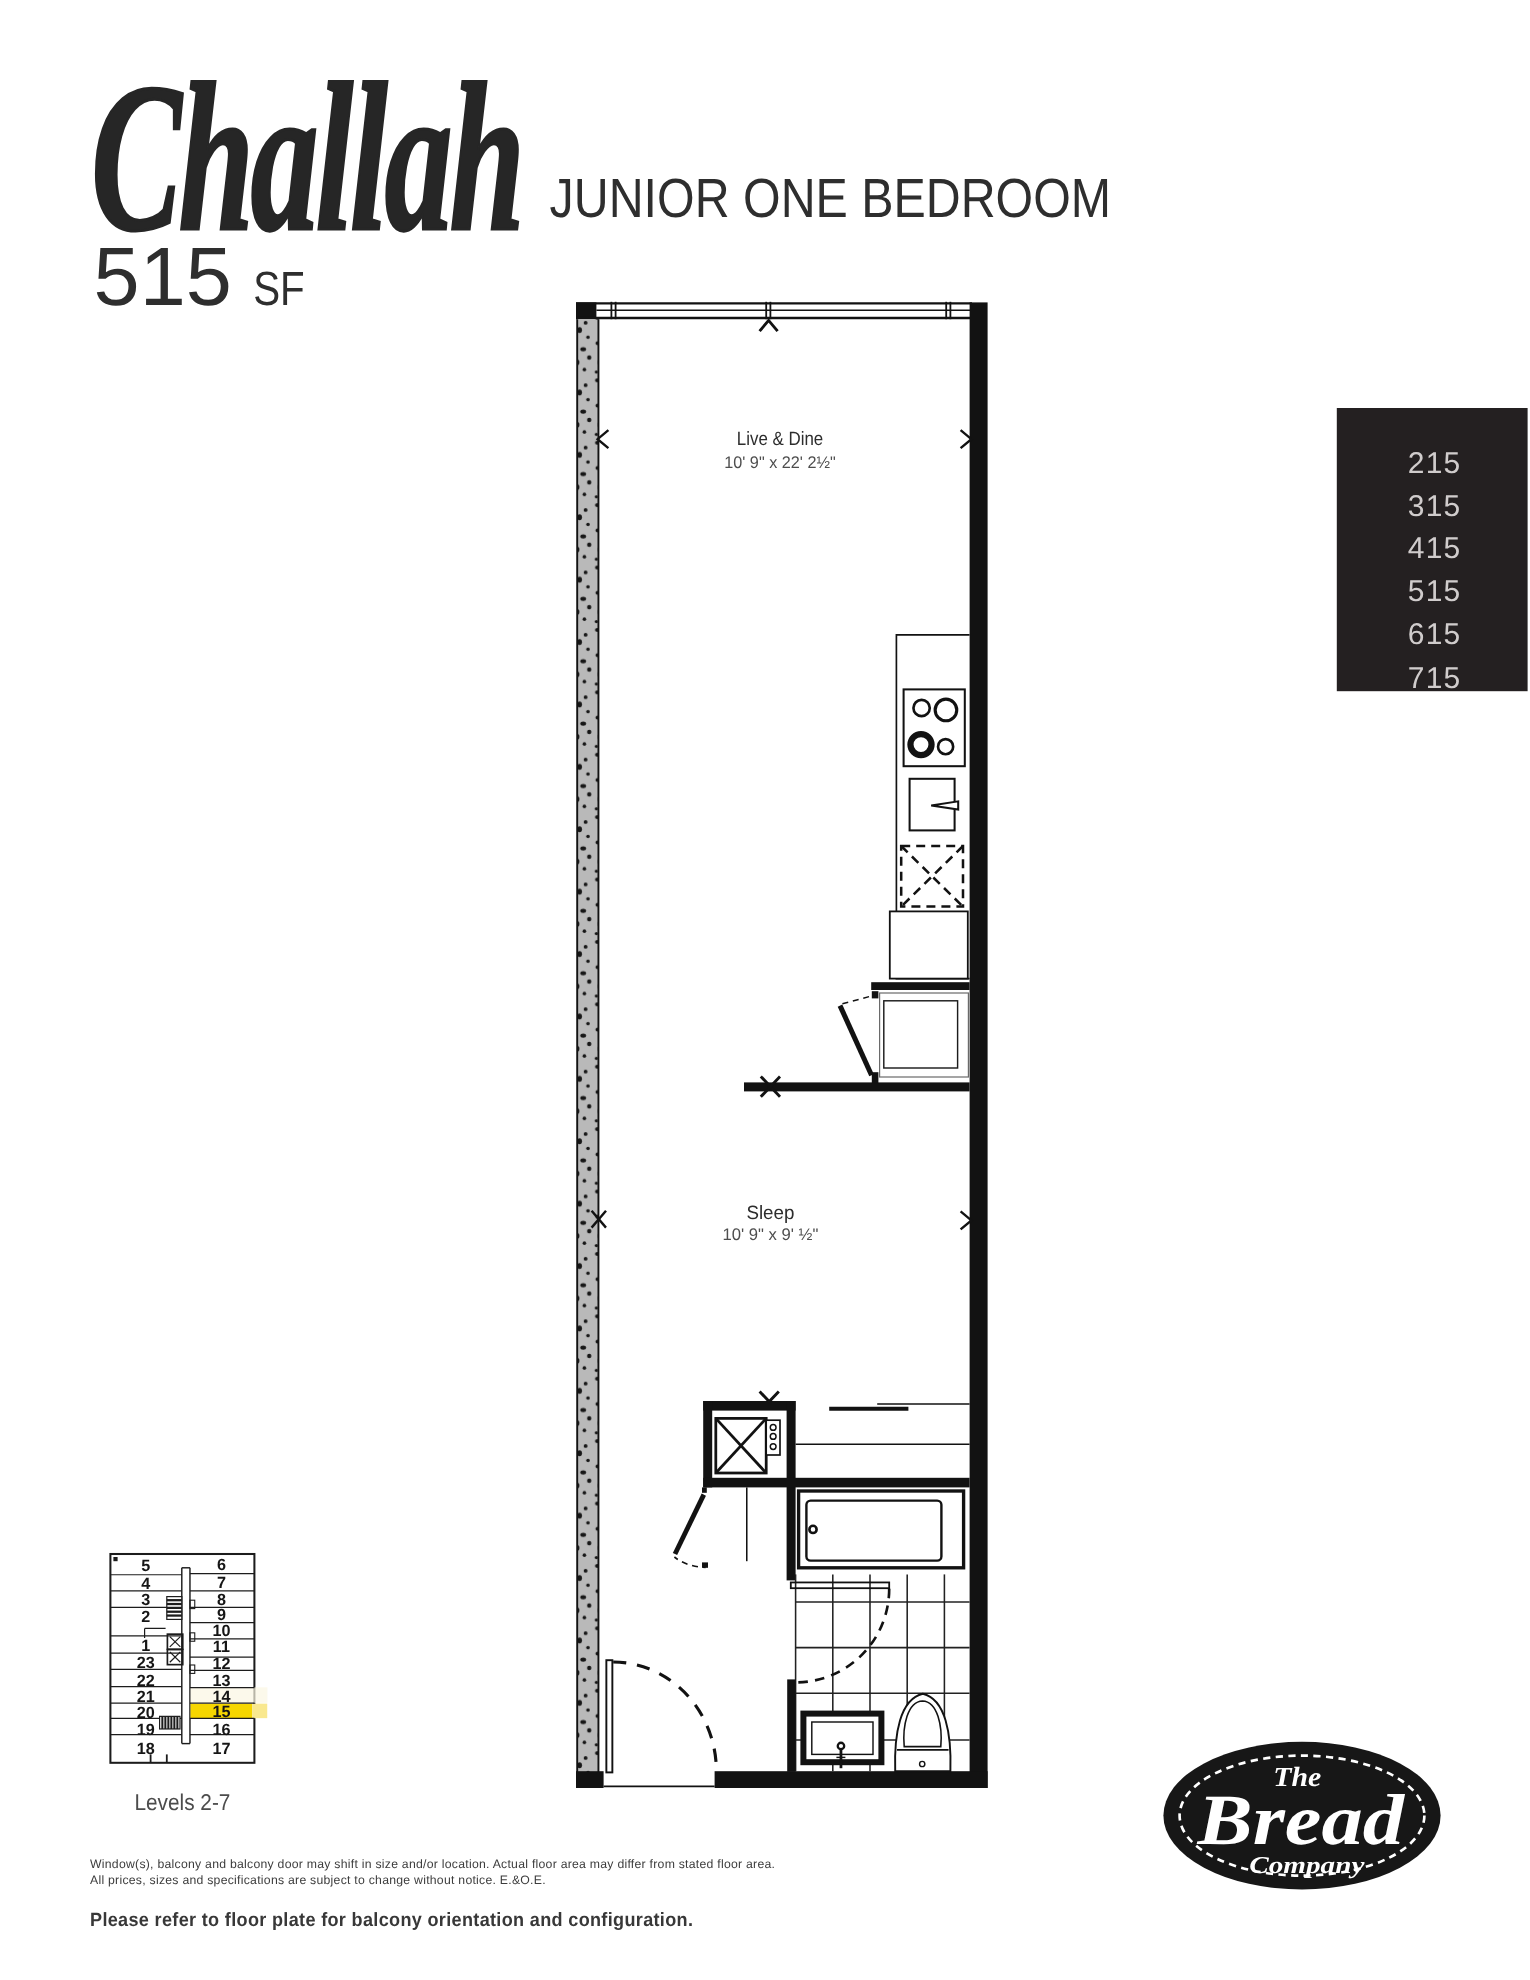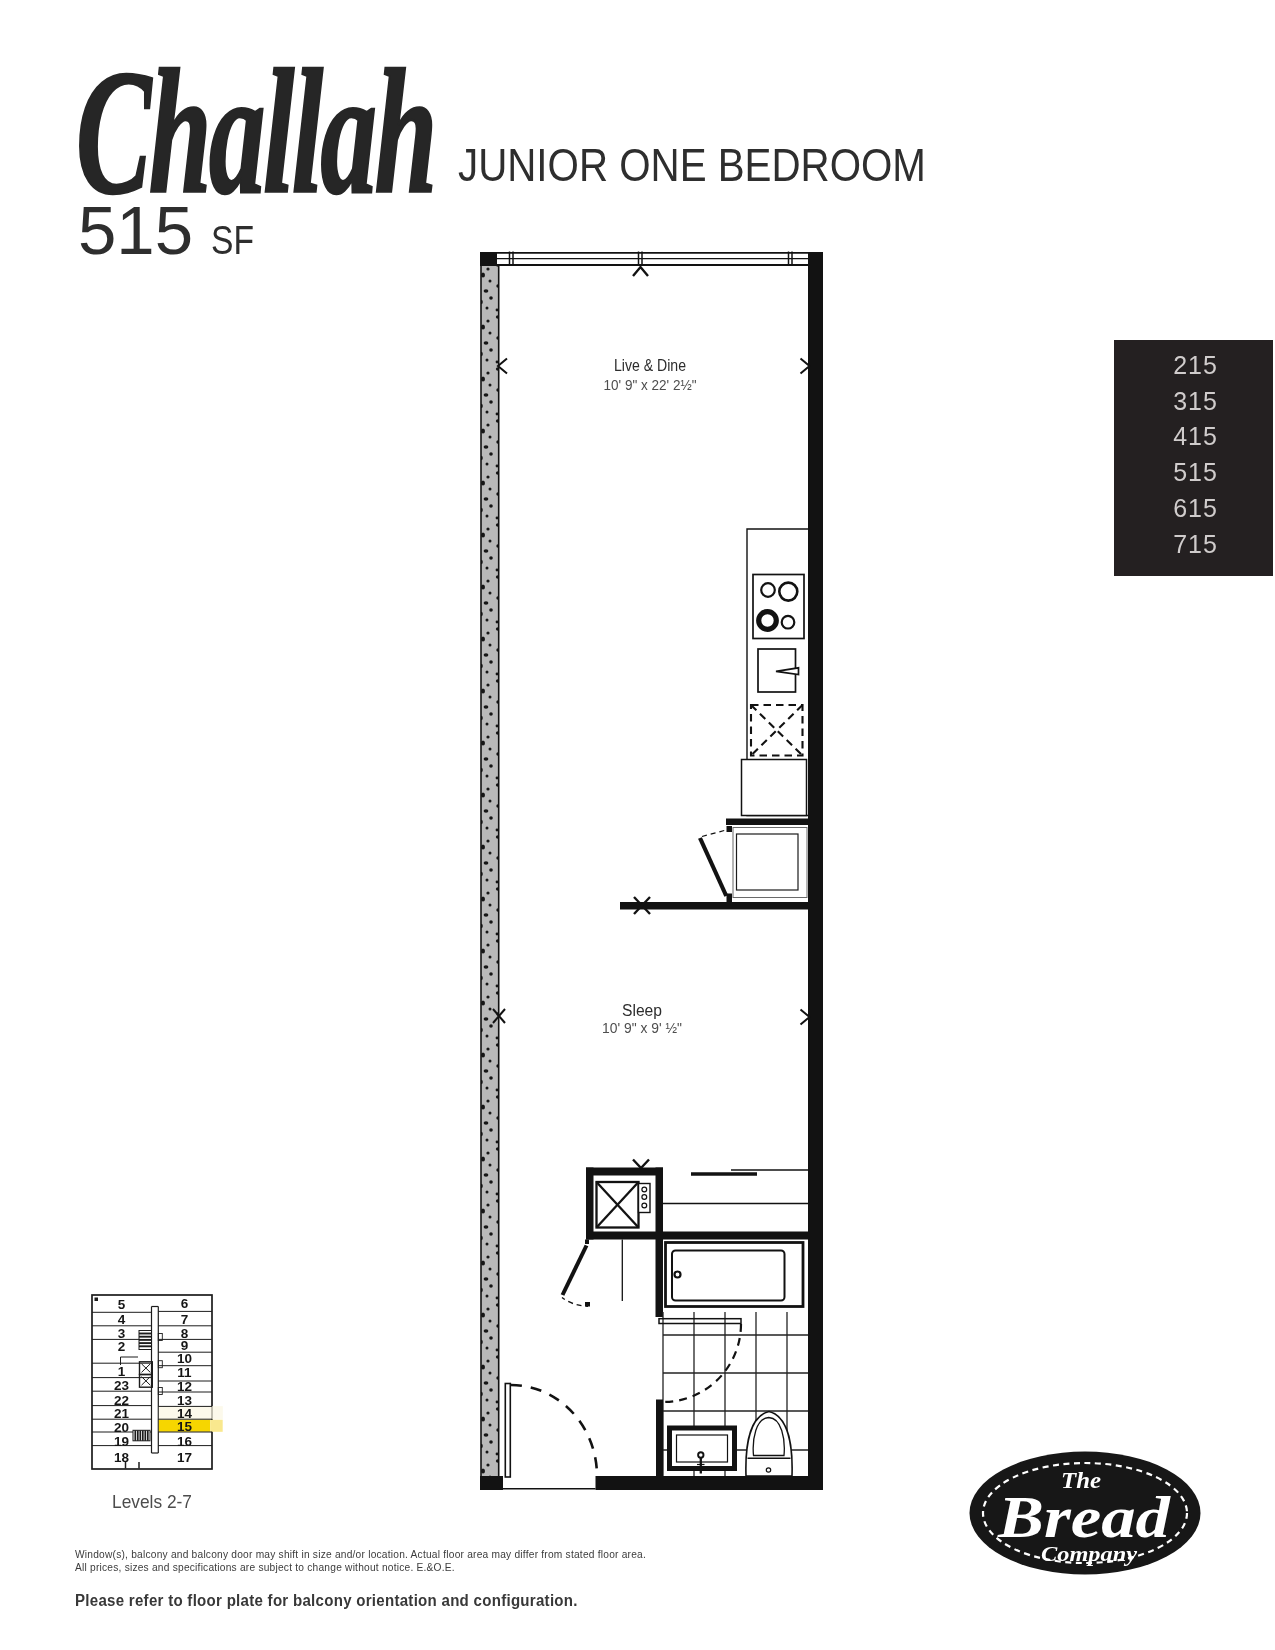--- a/index.html
+++ b/index.html
@@ -9,21 +9,21 @@
 </head>
 <body>
 
 <div class="abs" style="left:76px;top:30px;font-family:'Liberation Serif',serif;font-style:italic;font-weight:bold;font-size:177px;letter-spacing:-4px;color:#262626;-webkit-text-stroke:2.5px #262626;transform:scaleX(0.638);transform-origin:left top;white-space:nowrap;">Challah</div>
 
 <div class="abs" style="left:458px;top:138px;font-size:46px;color:#2e2e2e;transform:scaleX(0.876);transform-origin:left top;white-space:nowrap;">JUNIOR ONE BEDROOM</div>
 
 <div class="abs" style="left:78px;top:191px;font-size:69px;color:#2e2e2e;white-space:nowrap;text-align:right;">515<span style="display:inline-block;font-size:40px;margin-left:18px;transform:scaleX(0.84);transform-origin:left bottom;">SF</span></div>
 
 <div class="abs" style="left:1114px;top:340px;width:159px;height:236px;background:#242021;">
-  <div style="padding-top:8px;padding-left:4px;font-size:25px;line-height:35.7px;letter-spacing:1px;color:#d0cccc;text-align:center;">215<br>315<br>415<br>515<br>615<br>715</div>
+  <div style="padding-top:29px;padding-left:4px;font-size:25px;line-height:35.7px;letter-spacing:1px;color:#d0cccc;text-align:center;">215<br>315<br>415<br>515<br>615<br>715</div>
 </div>
 
 <svg class="abs" style="left:0;top:0;" width="1275" height="1650" viewBox="0 0 1275 1650">
 <defs>
 <pattern id="stip" width="19" height="52" patternUnits="userSpaceOnUse">
   <rect width="19" height="52" fill="#b9b9b9"></rect>
   <ellipse cx="4" cy="5" rx="2.2" ry="1.7" fill="#161616"></ellipse>
   <circle cx="13" cy="9" r="1.6" fill="#161616"></circle>
   <ellipse cx="8" cy="15" rx="2" ry="2.5" fill="#161616"></ellipse>
   <circle cx="15" cy="21" r="1.5" fill="#161616"></circle>

